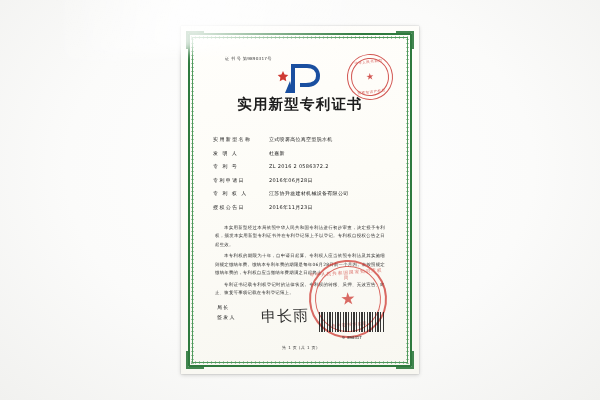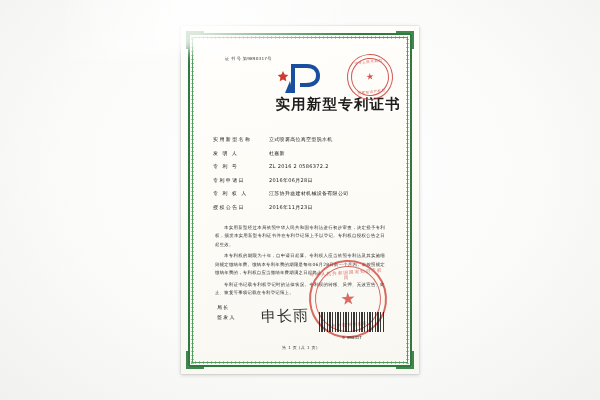--- a/index.html
+++ b/index.html
@@ -138,21 +138,21 @@
     text-align: center;
     font-size: 3.4px;
     letter-spacing: 0.6px;
   }
   .seal-top .arc-text.bottom {
     top: auto;
     bottom: 5px;
   }
   .title {
     margin-top: 34px;
-    text-align: right;
+    text-align: center;
     font-family: "DejaVu Serif", "Liberation Serif", serif;
     font-size: 14.5px;
     font-weight: bold;
     letter-spacing: 1.2px;
     color: #1d1d1d;
   }
   .fields {
     margin-top: 22px;
     margin-left: 14px;
     margin-right: 12px;

